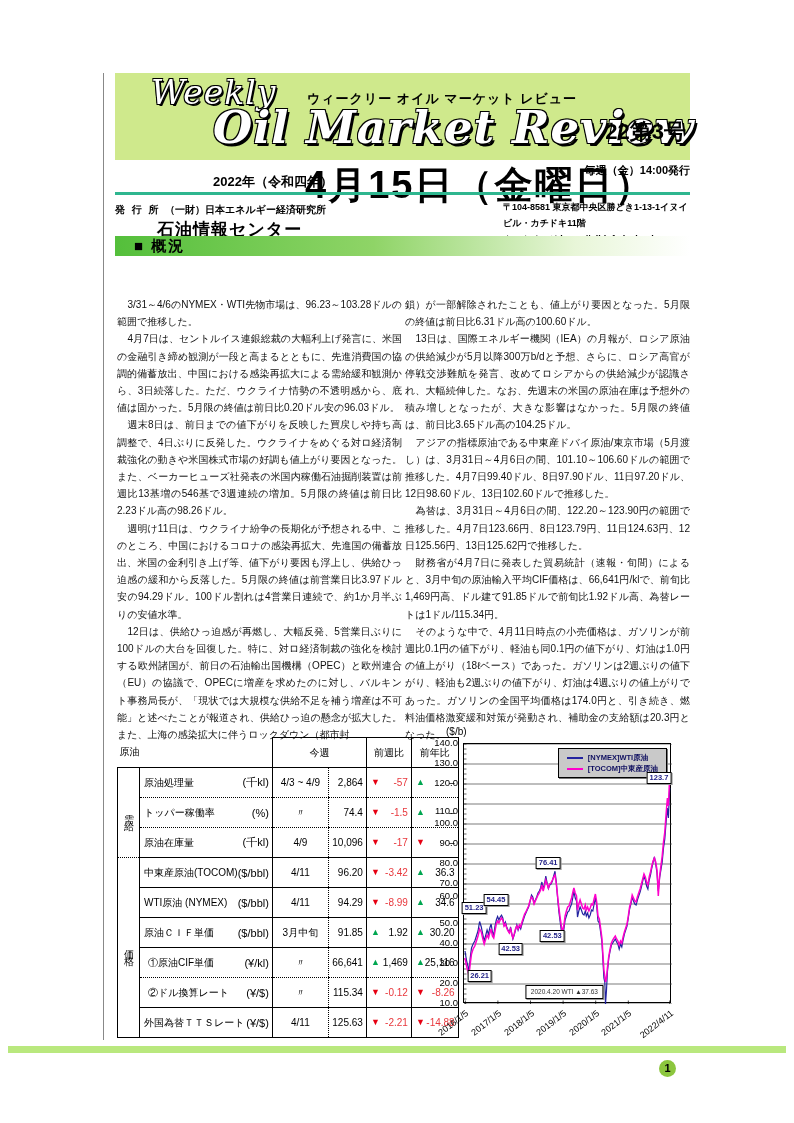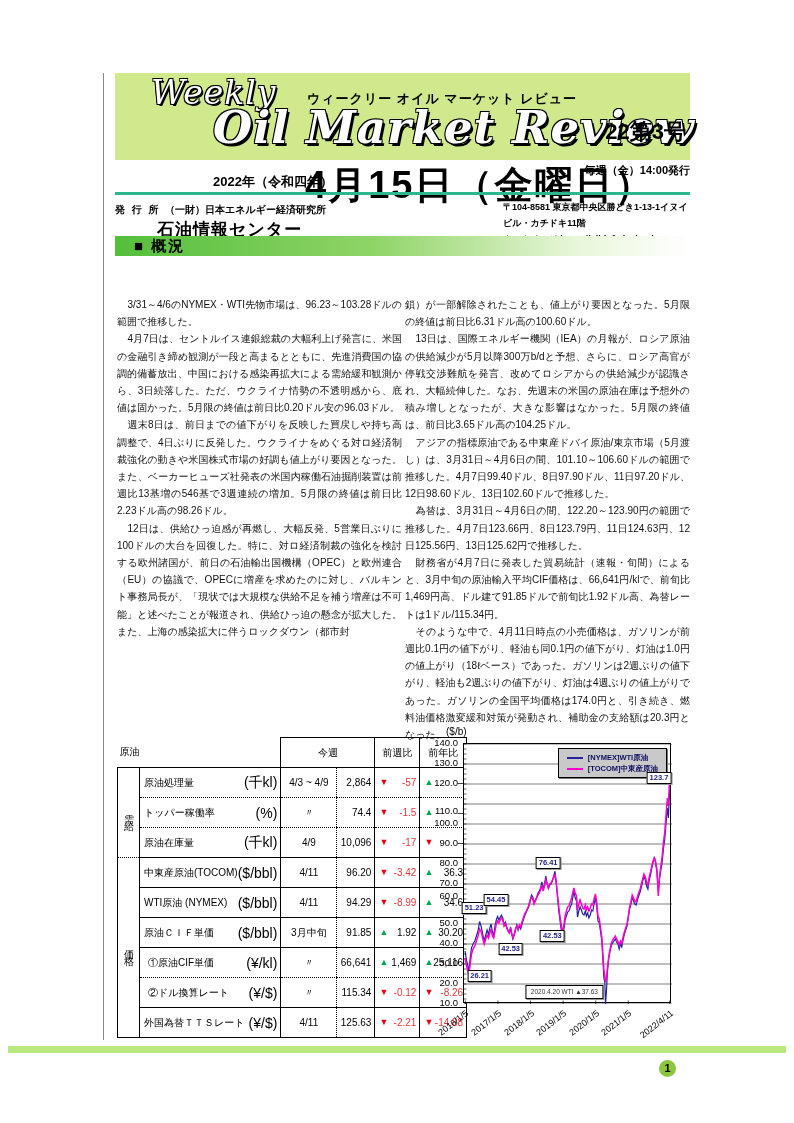--- a/index.html
+++ b/index.html
@@ -53,21 +53,21 @@
   tr.gsep td { border-bottom:1.6px solid #000; }
   .bt { border-top:1.5px solid #000 !important; }
   .br { border-right:1.5px solid #000 !important; }
   tr.lastr td { border-bottom:1.5px solid #000; }
   .gcell { writing-mode:vertical-rl; text-orientation:upright; text-align:center; letter-spacing:6px; font-size:10.5px;
      border-left:1.5px solid #000 !important; border-bottom:1.6px solid #000; }
   .gcell2 { border-bottom:1.5px solid #000 !important; }
   .lcell { padding:0 3px 0 4px; }
   .lwrap { display:flex; justify-content:space-between; align-items:center; }
   .lname { font-size:10px; white-space:nowrap; }
-  .lunit { font-size:14px; white-space:nowrap; }
+  .lunit { font-size:11px; white-space:nowrap; }
   .date { text-align:center; border-right:0 !important; }
   .val { text-align:right; padding-right:3px; border-left:1px dotted #000 !important; }
   .delta { padding:0 3px 0 4px; }
   .dwrap { display:flex; justify-content:space-between; align-items:center; }
   .tri { font-size:9px; line-height:1; }
   .tri.down { color:#e60012; }
   .tri.up { color:#00a650; }
   .dval { font-size:10px; }
   .dval.neg { color:#e8383d; }
 
@@ -120,20 +120,21 @@
       <div>ホームページ  https://oil-info.ieej.or.jp</div>
     </div>
   </div>
 
   <div class="section-bar">■ 概況</div>
 
   <div class="bodycol col1">
     <p>3/31～4/6のNYMEX・WTI先物市場は、96.23～103.28ドルの範囲で推移した。</p>
     <p>4月7日は、セントルイス連銀総裁の大幅利上げ発言に、米国の金融引き締め観測が一段と高まるとともに、先進消費国の協調的備蓄放出、中国における感染再拡大による需給緩和観測から、3日続落した。ただ、ウクライナ情勢の不透明感から、底値は固かった。5月限の終値は前日比0.20ドル安の96.03ドル。</p>
     <p>週末8日は、前日までの値下がりを反映した買戻しや持ち高調整で、4日ぶりに反発した。ウクライナをめぐる対ロ経済制裁強化の動きや米国株式市場の好調も値上がり要因となった。また、ベーカーヒューズ社発表の米国内稼働石油掘削装置は前週比13基増の546基で3週連続の増加。5月限の終値は前日比2.23ドル高の98.26ドル。</p>
+    <p>週明け11日は、ウクライナ紛争の長期化が予想される中、このところ、中国におけるコロナの感染再拡大、先進国の備蓄放出、米国の金利引き上げ等、値下がり要因も浮上し、供給ひっ迫感の緩和から反落した。5月限の終値は前営業日比3.97ドル安の94.29ドル。100ドル割れは4営業日連続で、約1か月半ぶりの安値水準。</p>
     <p>12日は、供給ひっ迫感が再燃し、大幅反発、5営業日ぶりに100ドルの大台を回復した。特に、対ロ経済制裁の強化を検討する欧州諸国が、前日の石油輸出国機構（OPEC）と欧州連合（EU）の協議で、OPECに増産を求めたのに対し、バルキント事務局長が、「現状では大規模な供給不足を補う増産は不可能」と述べたことが報道され、供給ひっ迫の懸念が拡大した。また、上海の感染拡大に伴うロックダウン（都市封</p>
   </div>
   <div class="bodycol col2">
     <p class="noindent">鎖）が一部解除されたことも、値上がり要因となった。5月限の終値は前日比6.31ドル高の100.60ドル。</p>
     <p>13日は、国際エネルギー機関（IEA）の月報が、ロシア原油の供給減少が5月以降300万b/dと予想、さらに、ロシア高官が停戦交渉難航を発言、改めてロシアからの供給減少が認識され、大幅続伸した。なお、先週末の米国の原油在庫は予想外の積み増しとなったが、大きな影響はなかった。5月限の終値は、前日比3.65ドル高の104.25ドル。</p>
     <p>アジアの指標原油である中東産ドバイ原油/東京市場（5月渡し）は、3月31日～4月6日の間、101.10～106.60ドルの範囲で推移した。4月7日99.40ドル、8日97.90ドル、11日97.20ドル、12日98.60ドル、13日102.60ドルで推移した。</p>
     <p>為替は、3月31日～4月6日の間、122.20～123.90円の範囲で推移した。4月7日123.66円、8日123.79円、11日124.63円、12日125.56円、13日125.62円で推移した。</p>
     <p>財務省が4月7日に発表した貿易統計（速報・旬間）によると、3月中旬の原油輸入平均CIF価格は、66,641円/klで、前旬比1,469円高、ドル建て91.85ドルで前旬比1.92ドル高、為替レートは1ドル/115.34円。</p>
     <p>そのような中で、4月11日時点の小売価格は、ガソリンが前週比0.1円の値下がり、軽油も同0.1円の値下がり、灯油は1.0円の値上がり（18ℓベース）であった。ガソリンは2週ぶりの値下がり、軽油も2週ぶりの値下がり、灯油は4週ぶりの値上がりであった。ガソリンの全国平均価格は174.0円と、引き続き、燃料油価格激変緩和対策が発動され、補助金の支給額は20.3円となった。</p>
   </div>

